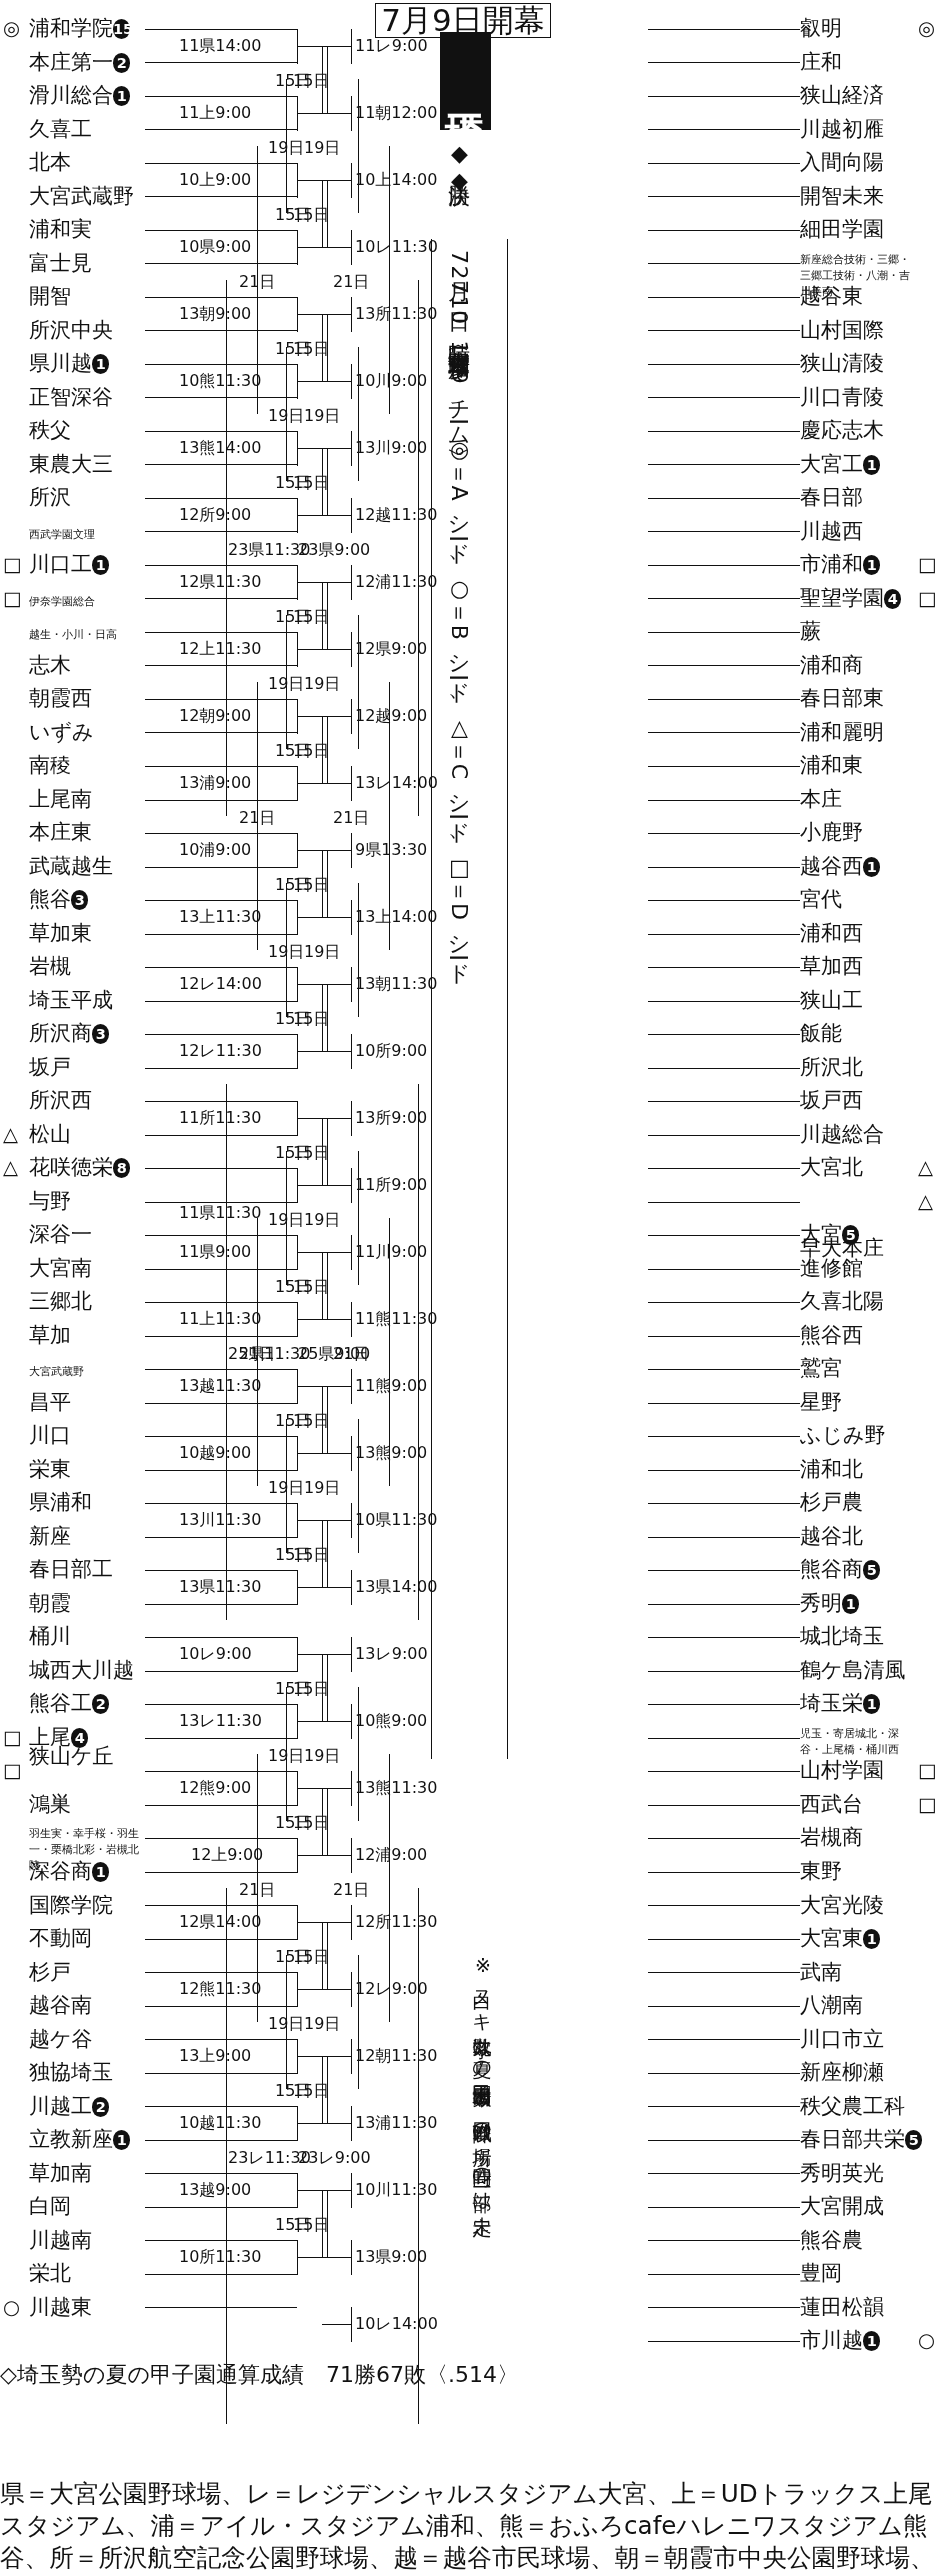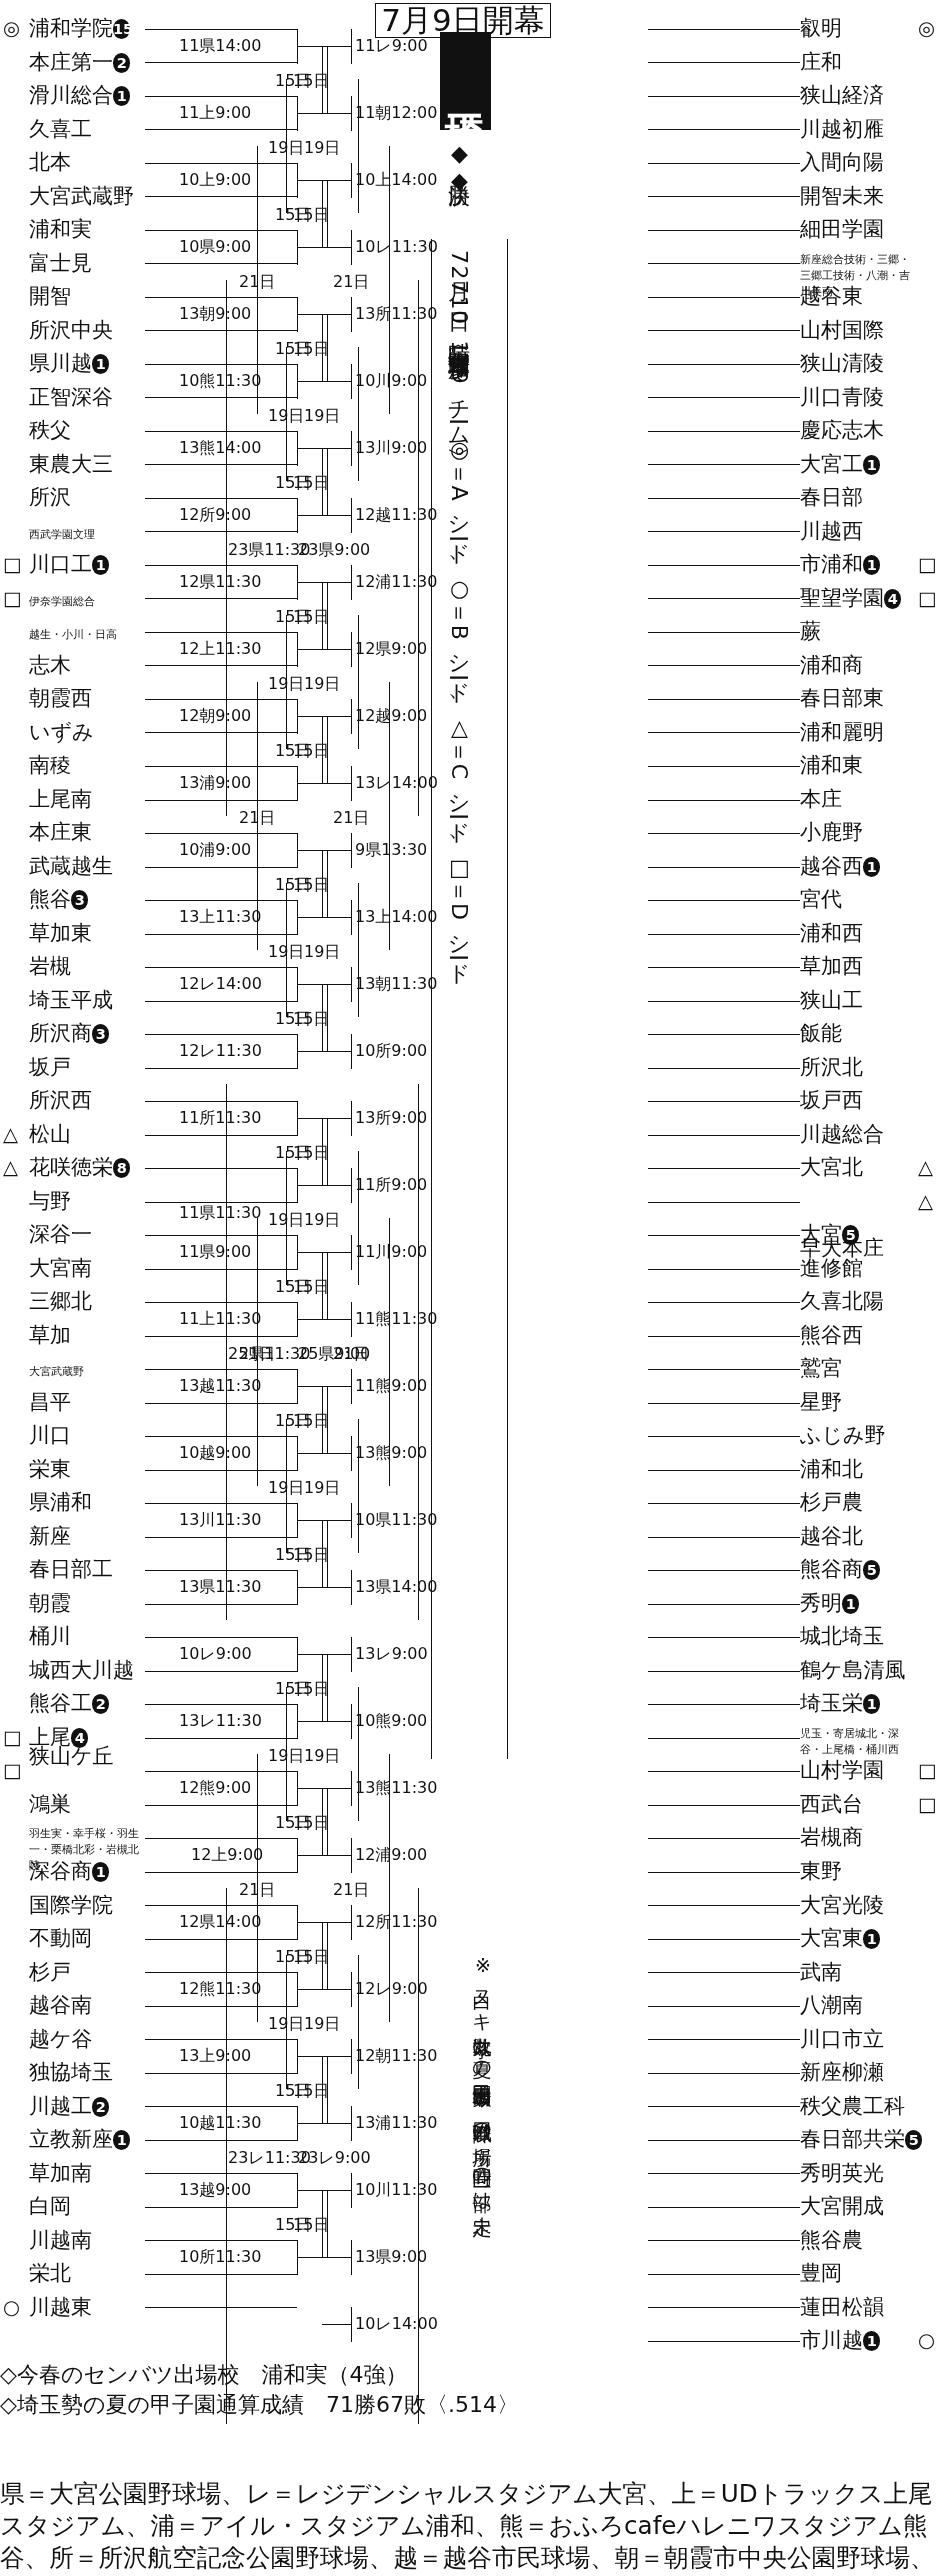--- a/index.html
+++ b/index.html
@@ -32,21 +32,20 @@
   <div class="pref">埼玉</div>
   <div class="vert" style="left:446px;top:141px;">◆決勝◆</div>
   <div class="vert" style="left:446px;top:250px;height:1230px;">
     <span>7月27日10時 大宮公園野球場〈参加139チーム〉</span><span>◎＝Aシード、○＝Bシード、△＝Cシード、□＝Dシード</span>
   </div>
   <div class="vert" style="left:472px;top:1954px;height:405px;font-size:19px;line-height:22px;">※白ヌキ丸数字は夏の甲子園出場回数　3回戦以降の場所、時間の一部は未定</div>
   <div class="ln" style="left:431px;top:239px;width:1.4px;height:1520px;"></div>
   <div class="ln" style="left:507px;top:239px;width:1.4px;height:1520px;"></div>
 
   <div class="notes">
-    <div>◇今春のセンバツ出場校　浦和実（4強）</div>
     <div>◇埼玉勢の夏の甲子園通算成績　71勝67敗〈.514〉</div>
   </div>
   <div class="footer">県＝大宮公園野球場、レ＝レジデンシャルスタジアム大宮、上＝UDトラックス上尾スタジアム、浦＝アイル・スタジアム浦和、熊＝おふろcafeハレニワスタジアム熊谷、所＝所沢航空記念公園野球場、越＝越谷市民球場、朝＝朝霞市中央公園野球場、川＝川口市営野球場</div>
 <div class="team left" style="top:17.4px;"><span class="nm">浦和学院</span><span class="count">15</span></div>
     <div class="mark" style="top:17.4px;left:2.9px;">◎</div>
     <div class="ln" style="left:145px;top:29px;width:152px;height:1.4px;"></div>
     <div class="team left" style="top:51px;"><span class="nm">本庄第一</span><span class="count">2</span></div>
     <div class="ln" style="left:145px;top:62px;width:152px;height:1.4px;"></div>
     <div class="team left" style="top:84px;"><span class="nm">滑川総合</span><span class="count">1</span></div>
     <div class="ln" style="left:145px;top:96px;width:152px;height:1.4px;"></div>

